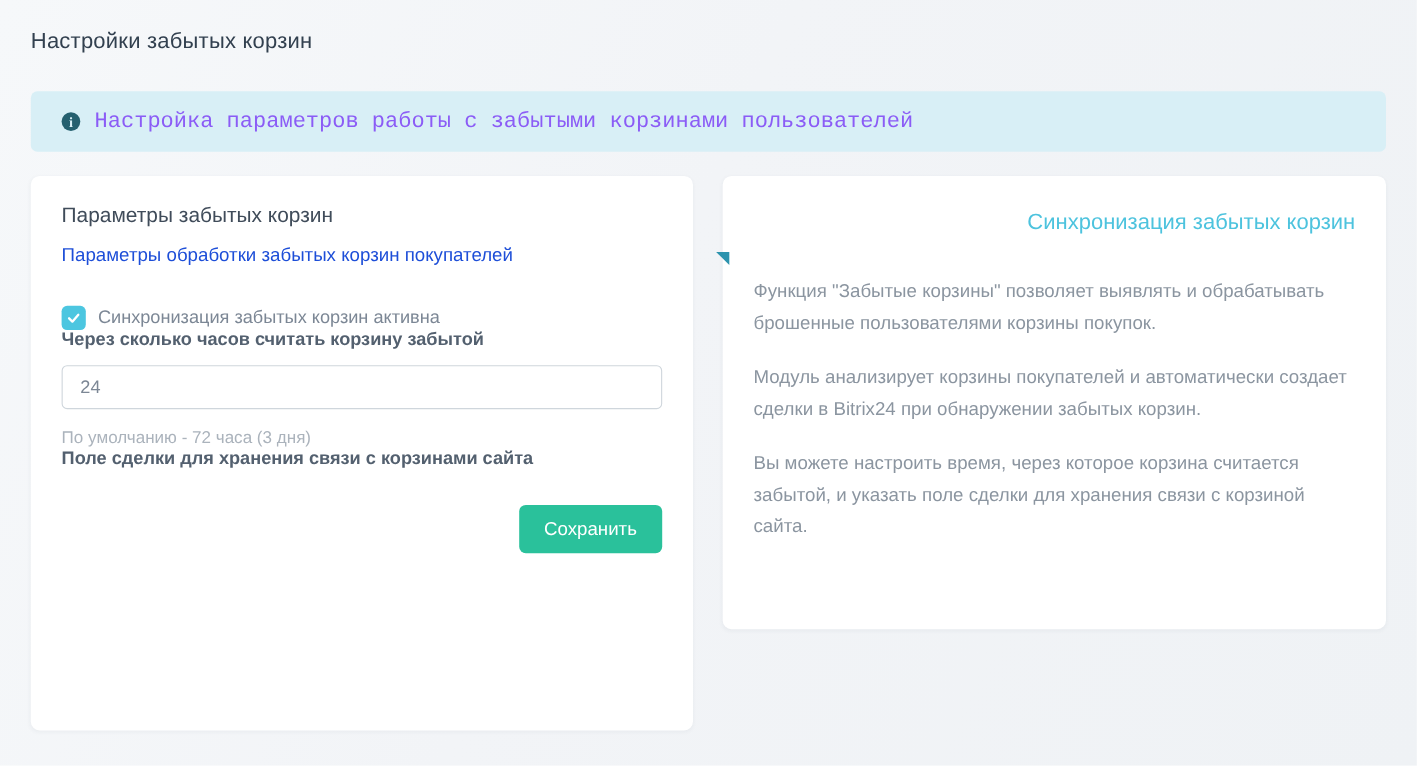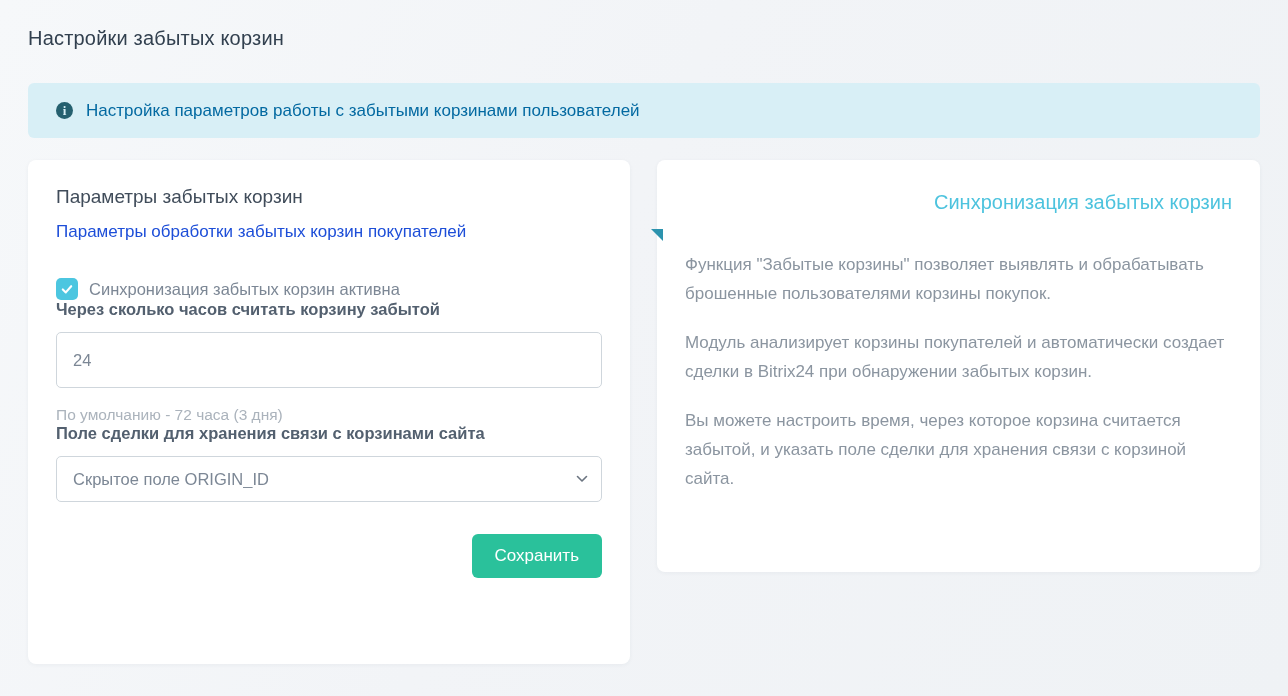--- a/index.html
+++ b/index.html
@@ -36,22 +36,23 @@
     border-radius: 50%;
     color: #d8eff6;
     font-family: "Liberation Serif", serif;
     font-weight: 700;
     font-size: 13px;
     line-height: 17px;
     text-align: center;
     flex: 0 0 auto;
   }
   .info-banner .banner-text {
-    font-size: 17px;
-    color: #0369a1;
+    font-size: 20px;
+    color: #8b5cf6;
+    font-family: Liberation Mono, monospace;
   }
 
   .cards {
     margin-top: 22px;
     display: grid;
     grid-template-columns: 602px 1fr;
     gap: 27px;
     align-items: start;
   }
   .card {
@@ -92,21 +93,21 @@
   .checkbox-label { font-size: 16.5px; color: #7c8795; }
 
   .field-label {
     font-size: 16.5px;
     font-weight: 700;
     color: #53606f;
   }
   .text-input {
     margin-top: 13px;
     width: 100%;
-    height: 56px;
+    height: 40px;
     border: 1px solid #cfd6dc;
     border-radius: 5px;
     padding: 0 16px;
     font-family: inherit;
     font-size: 16.5px;
     color: #7c8795;
     background: #fff;
     outline: none;
   }
   .field-help {
@@ -212,30 +213,20 @@
           </svg>
         </span>
         <span class="checkbox-label">Синхронизация забытых корзин активна</span>
       </div>
 
       <div class="field-label">Через сколько часов считать корзину забытой</div>
       <input class="text-input" type="text" value="24" style="">
       <div class="field-help">По умолчанию - 72 часа (3 дня)</div>
 
       <div class="field-label">Поле сделки для хранения связи с корзинами сайта</div>
-      <div class="select-wrap">
-        <select class="select-input">
-          <option>Скрытое поле ORIGIN_ID</option>
-        </select>
-        <span class="select-chevron">
-          <svg width="12" height="8" viewBox="0 0 12 8">
-            <path d="M1.5 1.5 L6 6 L10.5 1.5" fill="none" stroke="#6b7480" stroke-width="1.6" stroke-linecap="round" stroke-linejoin="round"></path>
-          </svg>
-        </span>
-      </div>
 
       <div class="button-row">
         <button class="save-button">Сохранить</button>
       </div>
     </div>
 
     <div class="card info-card">
       <div class="info-badge-fold"></div>
 
       <div class="info-title">Синхронизация забытых корзин</div>

